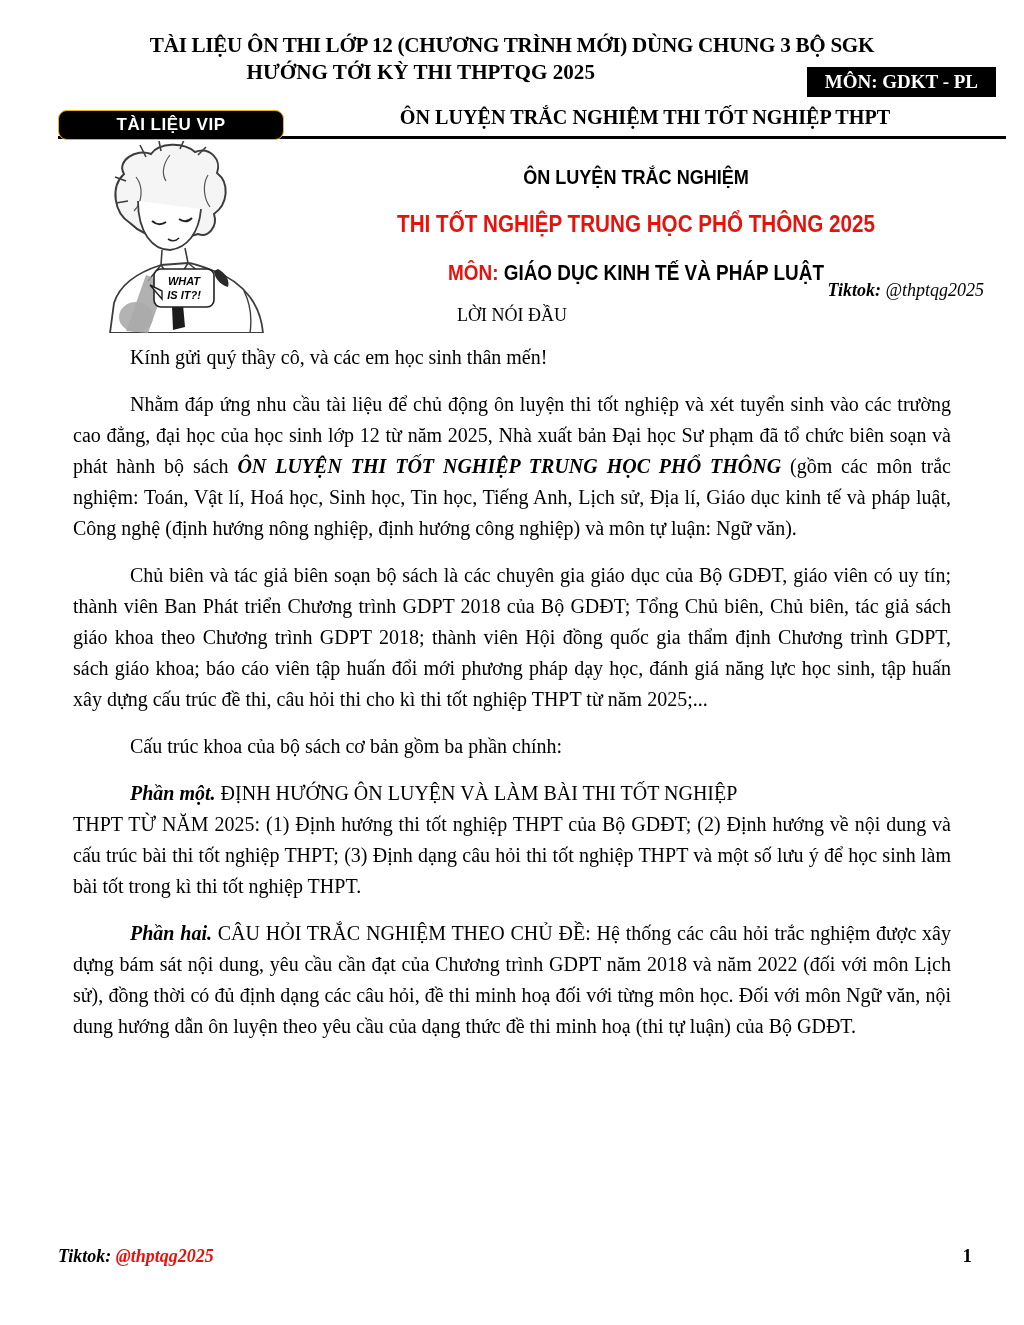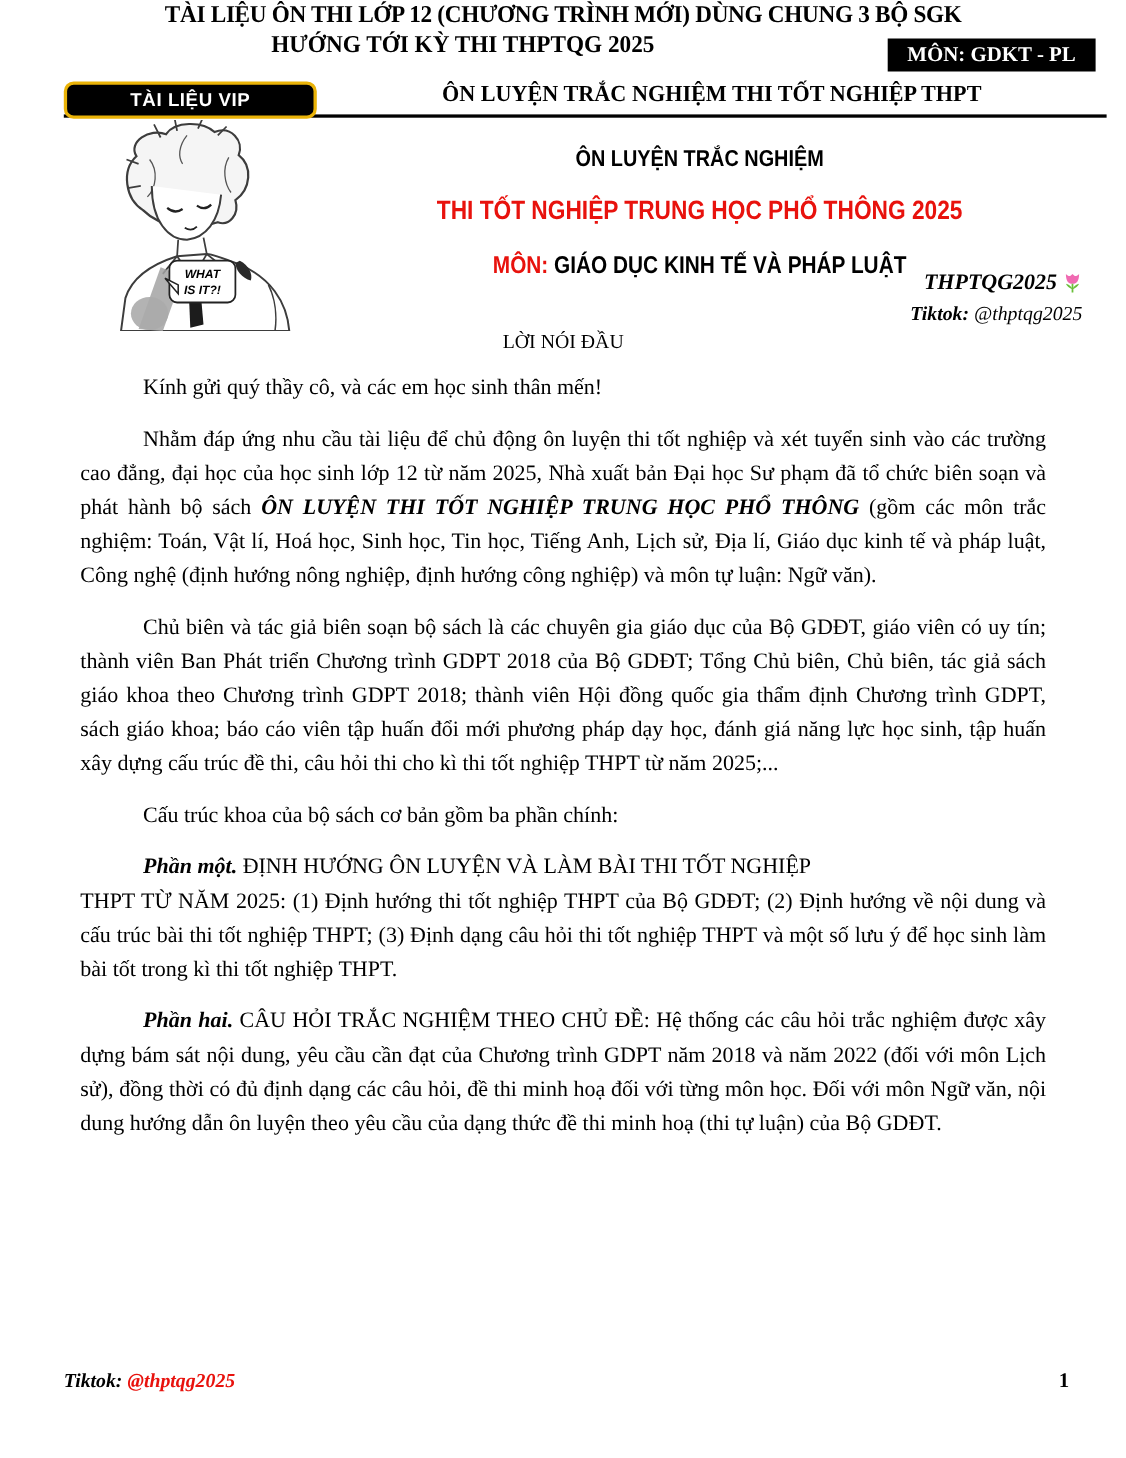--- a/index.html
+++ b/index.html
@@ -1,41 +1,41 @@
 <!DOCTYPE html>
 <html><head>
 <meta charset="utf-8">
 <style>
   html,body{margin:0;padding:0;background:#ffffff;}
   .page{
     position:relative; width:1024px; height:1325px; background:#ffffff;
     font-family:"Liberation Serif", serif; color:#000; overflow:hidden;
   }
   
-  .hdr{ }
+  .hdr{ padding-top:32px; }
   .hdr-line1{
     text-align:center; font-weight:bold; font-size:22px; line-height:26px;
     transform:scaleX(0.96); letter-spacing:-0.3px;
   }
   .hdr-line2-row{ position:relative; height:42px; margin-top:1px; }
   .hdr-line2{
     display:block; text-align:center; font-weight:bold; font-size:22px;
     line-height:26px; padding-right:190px; transform:scaleX(0.96);
   }
   .subject-badge{
     position:absolute; right:28px; top:8px; background:#000; color:#fff;
     font-weight:bold; font-size:19px; padding:4px 18px; letter-spacing:0;margin-left:28px;
   }
   
   .banner-row{
     display:flex; align-items:flex-end; margin:4px 18px 0 58px;
     border-bottom:3px solid #000;
   }
   .vip-badge{
-    background:#000; color:#fff; border:3px solid #eab308; border-radius:9px;
+    background:#000; color:#fff; border:1px solid #eab308; border-radius:9px;
     font-family:"Liberation Sans", sans-serif; font-weight:bold; font-size:17px;
     width:224px; text-align:center; padding:4px 0; margin-bottom:-4px;
     letter-spacing:0.5px;
   }
   .banner-title{
     flex:1; text-align:center; font-weight:bold; font-size:21px;
     padding-bottom:6px; transform:scaleX(0.96);
   }
   
   .title-section{ display:flex; margin:2px 40px 0 58px; }
@@ -126,30 +126,20 @@
       </svg>
     </div>
     <div class="titles">
       <div class="t1">ÔN LUYỆN TRẮC NGHIỆM</div>
       <div class="t2">THI TỐT NGHIỆP TRUNG HỌC PHỔ THÔNG 2025</div>
       <div class="t3"><span class="red">MÔN:</span> <span>GIÁO DỤC KINH TẾ VÀ PHÁP LUẬT</span></div>
     </div>
   </div>
 
   <div class="watermark">
-    <div class="wm1">
-      <span>THPTQG2025</span>
-      <span class="tulip">
-        <svg width="18" height="20" viewBox="0 0 18 20">
-          <path d="M3,2 C3,8 5,11 9,11 C13,11 15,8 15,2 C12,5 11,4 9,2 C7,4 6,5 3,2 Z" fill="#f06ab2"></path>
-          <path d="M9,11 L9,19" stroke="#6abf3a" stroke-width="1.6"></path>
-          <path d="M9,16 C6,15 4,13 3,11 C6,12 8,13 9,16 Z M9,16 C12,15 14,13 15,11 C12,12 10,13 9,16 Z" fill="#6abf3a"></path>
-        </svg>
-      </span>
-    </div>
     <div class="wm2">
       <span class="lbl">Tiktok:</span>
       <span>@thptqg2025</span>
     </div>
   </div>
 
   <div class="preface-heading">LỜI NÓI ĐẦU</div>
   <div class="main">
     <p class="para"><span>Kính gửi quý thầy cô, và các em học sinh thân mến!</span></p>
     <p class="para"><span>Nhằm đáp ứng nhu cầu tài liệu để chủ động ôn luyện thi tốt nghiệp và xét tuyển sinh vào các trường cao đẳng, đại học của học sinh lớp 12 từ năm 2025, Nhà xuất bản Đại học Sư phạm đã tổ chức biên soạn và phát hành bộ sách </span><span class="bi">ÔN LUYỆN THI TỐT NGHIỆP TRUNG HỌC PHỔ THÔNG</span><span> (gồm các môn trắc nghiệm: Toán, Vật lí, Hoá học, Sinh học, Tin học, Tiếng Anh, Lịch sử, Địa lí, Giáo dục kinh tế và pháp luật, Công nghệ (định hướng nông nghiệp, định hướng công nghiệp) và môn tự luận: Ngữ văn).</span></p>

